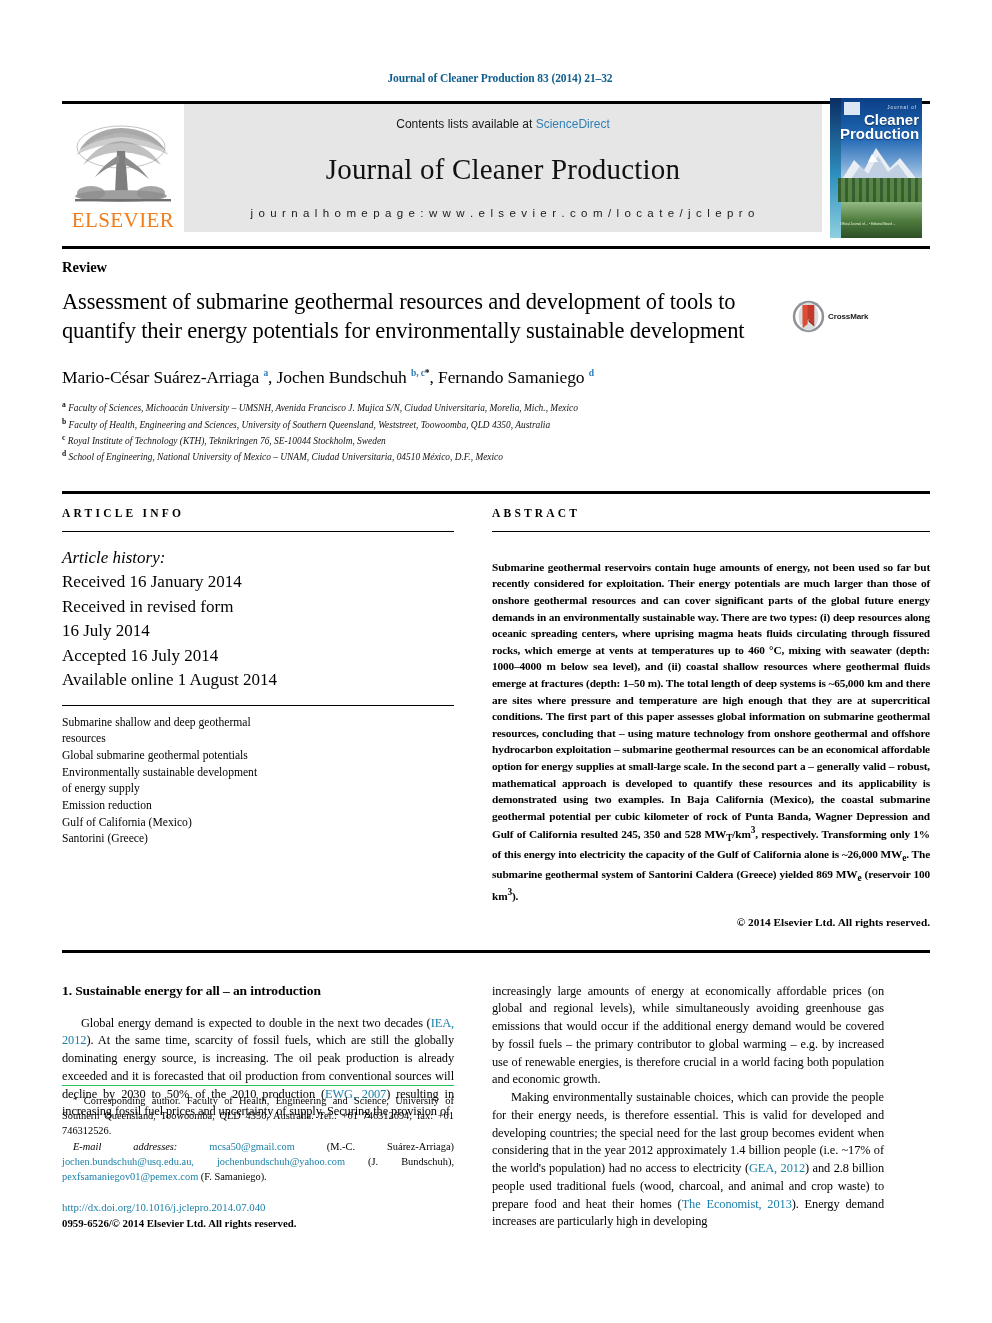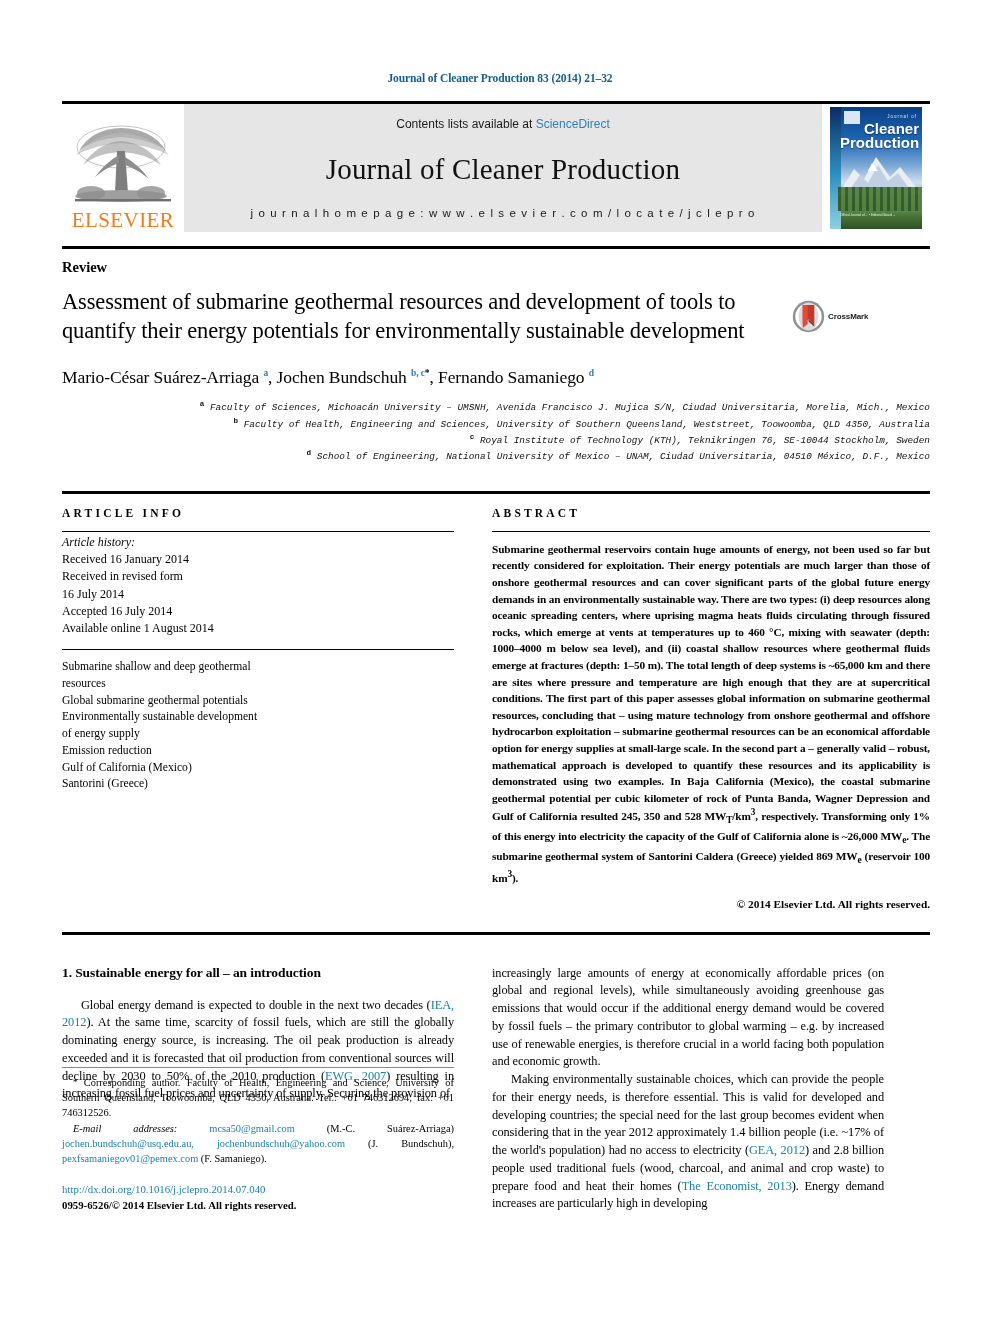--- a/index.html
+++ b/index.html
@@ -88,21 +88,21 @@
   .cover-thumb {
     flex: 0 0 108px;
     width: 108px;
     position: relative;
     background: #fff;
     display: flex;
     align-items: center;
     justify-content: center;
   }
   .cover-inner {
-    width: 92px; height: 122px;
+    width: 92px; height: 140px;
     position: relative;
     overflow: hidden;
     background: linear-gradient(#0b3f86 0%, #1f67b5 28%, #7ba8d6 48%, #cfe0ef 62%, #9fc48f 72%, #4d7a3c 88%, #2d4f26 100%);
   }
   .cover-spine {
     position: absolute; left: 0; top: 0; bottom: 0; width: 11px;
     background: linear-gradient(#0a2d63, #2f8fbf 55%, #8fd0df);
   }
   .cover-els {
     position: absolute; left: 14px; top: 4px;
@@ -181,26 +181,25 @@
   .authors {
     font-family: "Liberation Serif", serif;
     font-size: 17.5px;
     margin-top: 22px;
     letter-spacing: -0.1px;
   }
   .authors sup { font-size: 9.5px; color: #2f7fb5; font-weight: bold; }
   .authors sup.star { color: #000; }
   .affils {
     margin-top: 11px;
-    font-family: Liberation Mono, monospace;
+    font-family: Liberation Serif, serif;
     font-style: italic;
     font-size: 9.4px;
     line-height: 1.52;
     color: #111;
-    text-align: right;
   }
   .affils .m { font-style: normal; font-weight: bold; font-size: 7.6px; vertical-align: super; }
 
   
   .info-abstract {
     margin: 26px 62px 0 62px;
     border-top: 3px solid #000;
     padding-top: 13px;
     display: flex;
     gap: 38px;
@@ -209,35 +208,35 @@
   .col-info { flex: 0 0 392px; width: 392px; }
   .col-abs  { flex: 1 1 auto; }
   .sec-label {
     font-family: "Liberation Serif", serif;
     font-weight: bold;
     font-size: 11.5px;
     letter-spacing: 3.2px;
   }
   .rule { border-top: 1.5px solid #000; margin-top: 12px; }
   .hist {
-    margin-top: 2px;
-    font-family: "Liberation Serif", serif;
-    font-size: 12px;
+    margin-top: 14px;
+    font-family: "Liberation Serif", serif;
+    font-size: 17px;
     line-height: 1.44;
   }
   .hist .it { font-style: italic; }
   .kw {
     margin-top: 9px;
     font-family: "Liberation Serif", serif;
     font-size: 11.6px;
     line-height: 1.44;
   }
   .kw .it { font-style: italic; }
   .abs-body {
-    margin-top: 9px;
+    margin-top: 27px;
     font-family: "Liberation Serif", serif;
     font-weight: bold;
     font-size: 11.3px;
     line-height: 1.47;
     text-align: justify;
     letter-spacing: -0.15px;
   }
   .abs-copy {
     margin-top: 11px;
     text-align: right;

